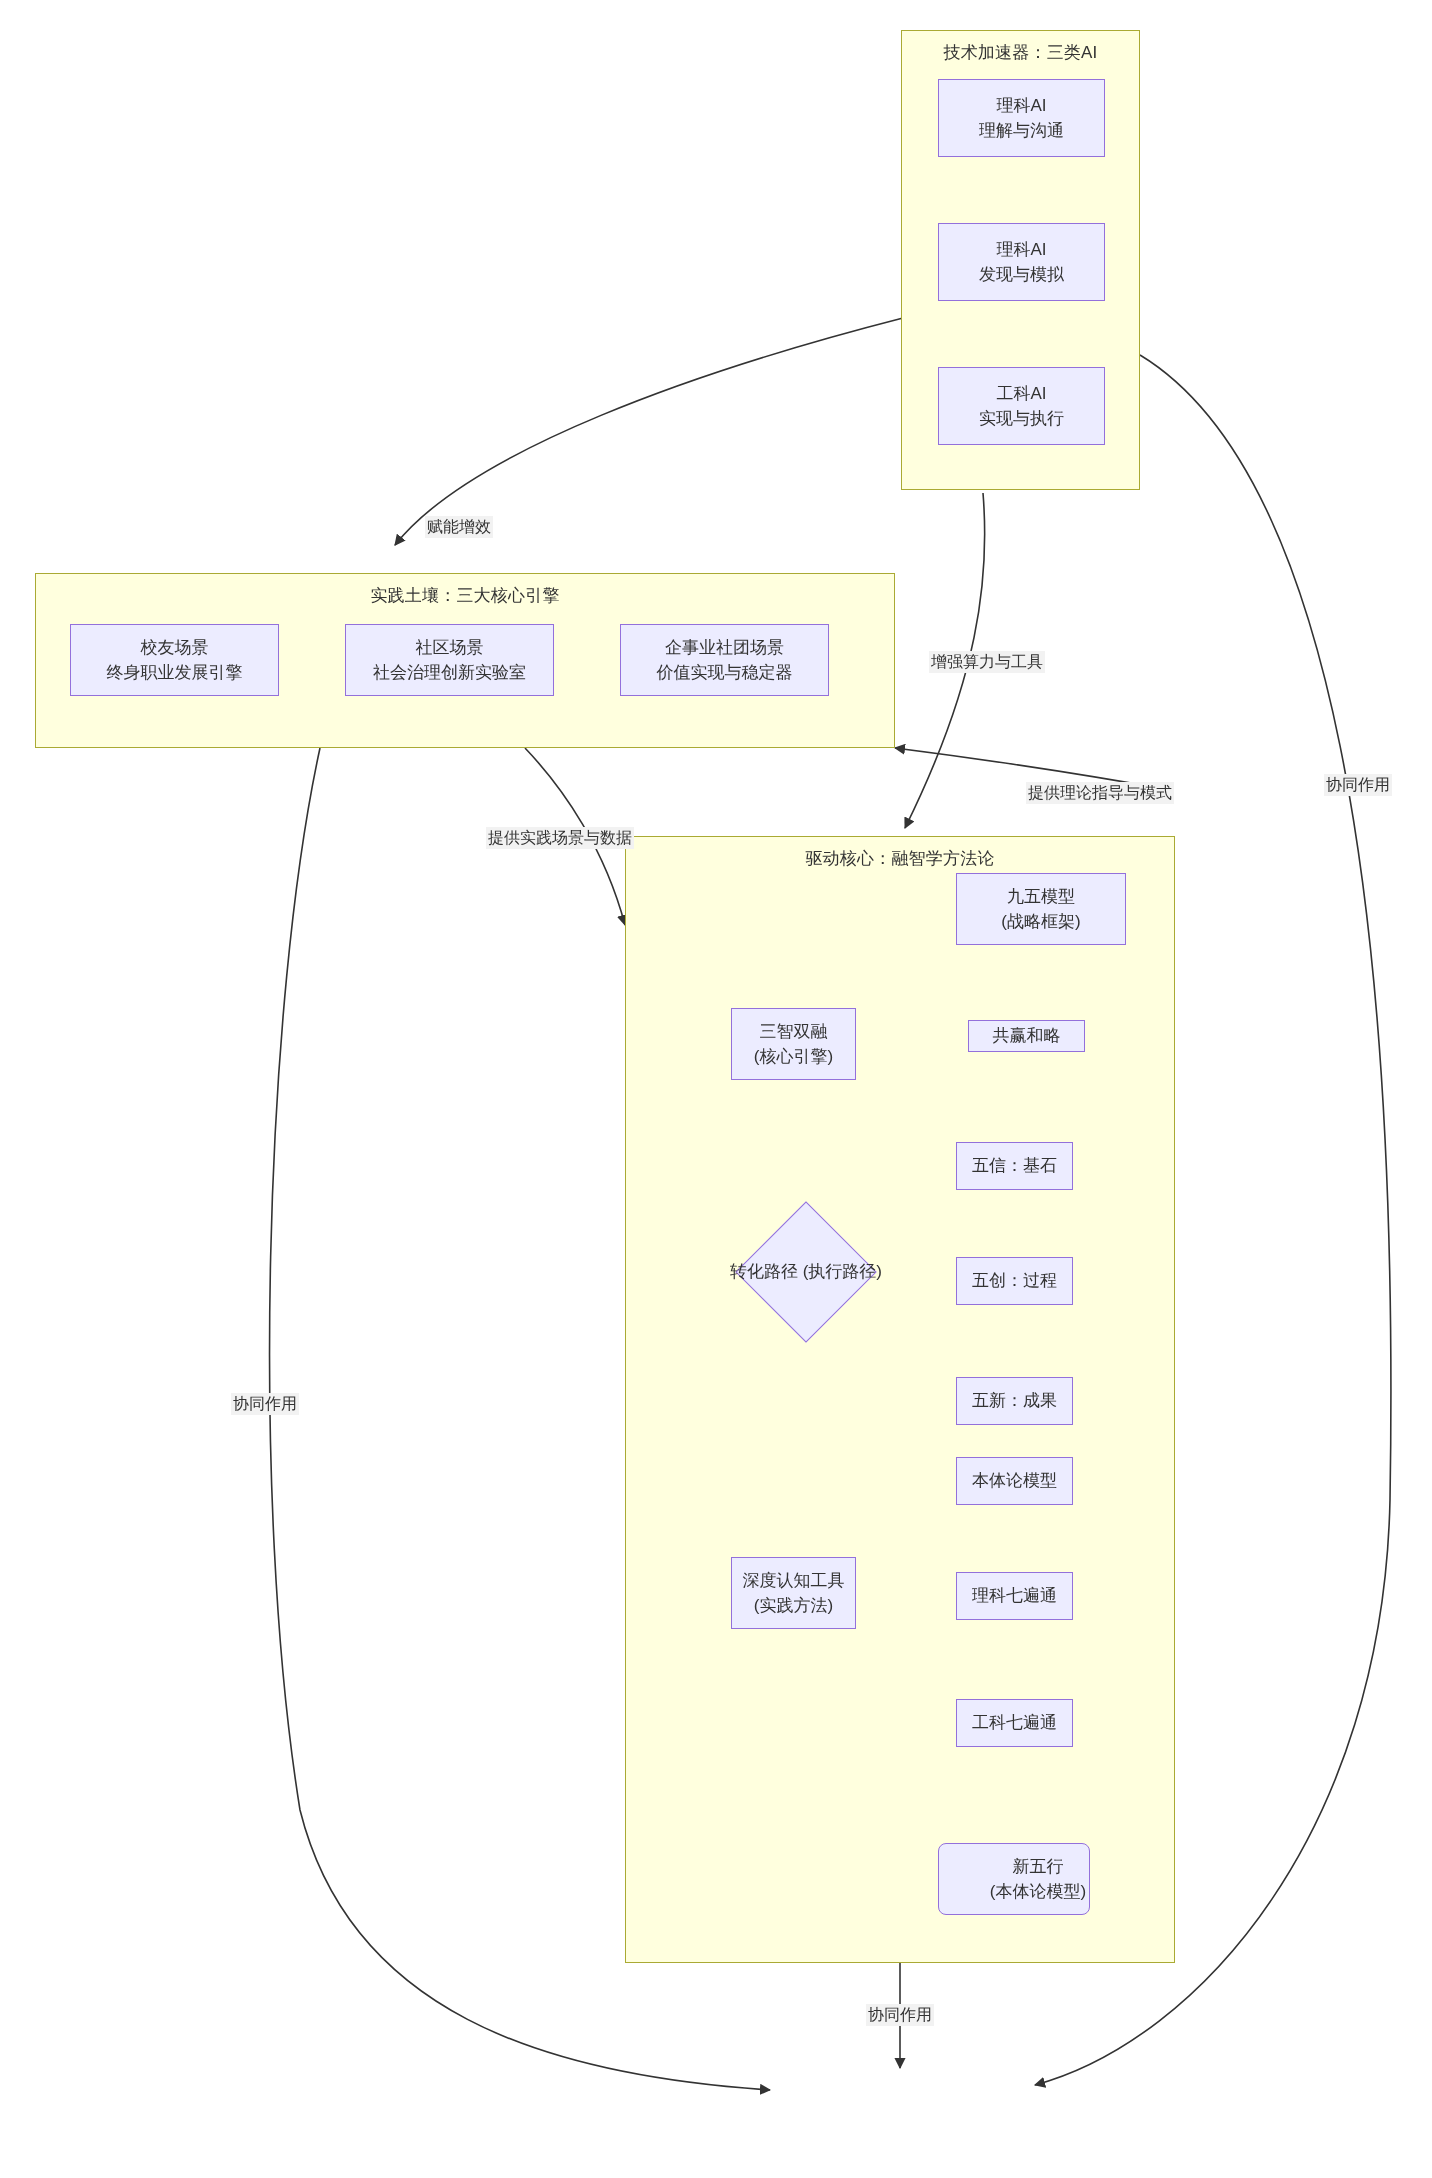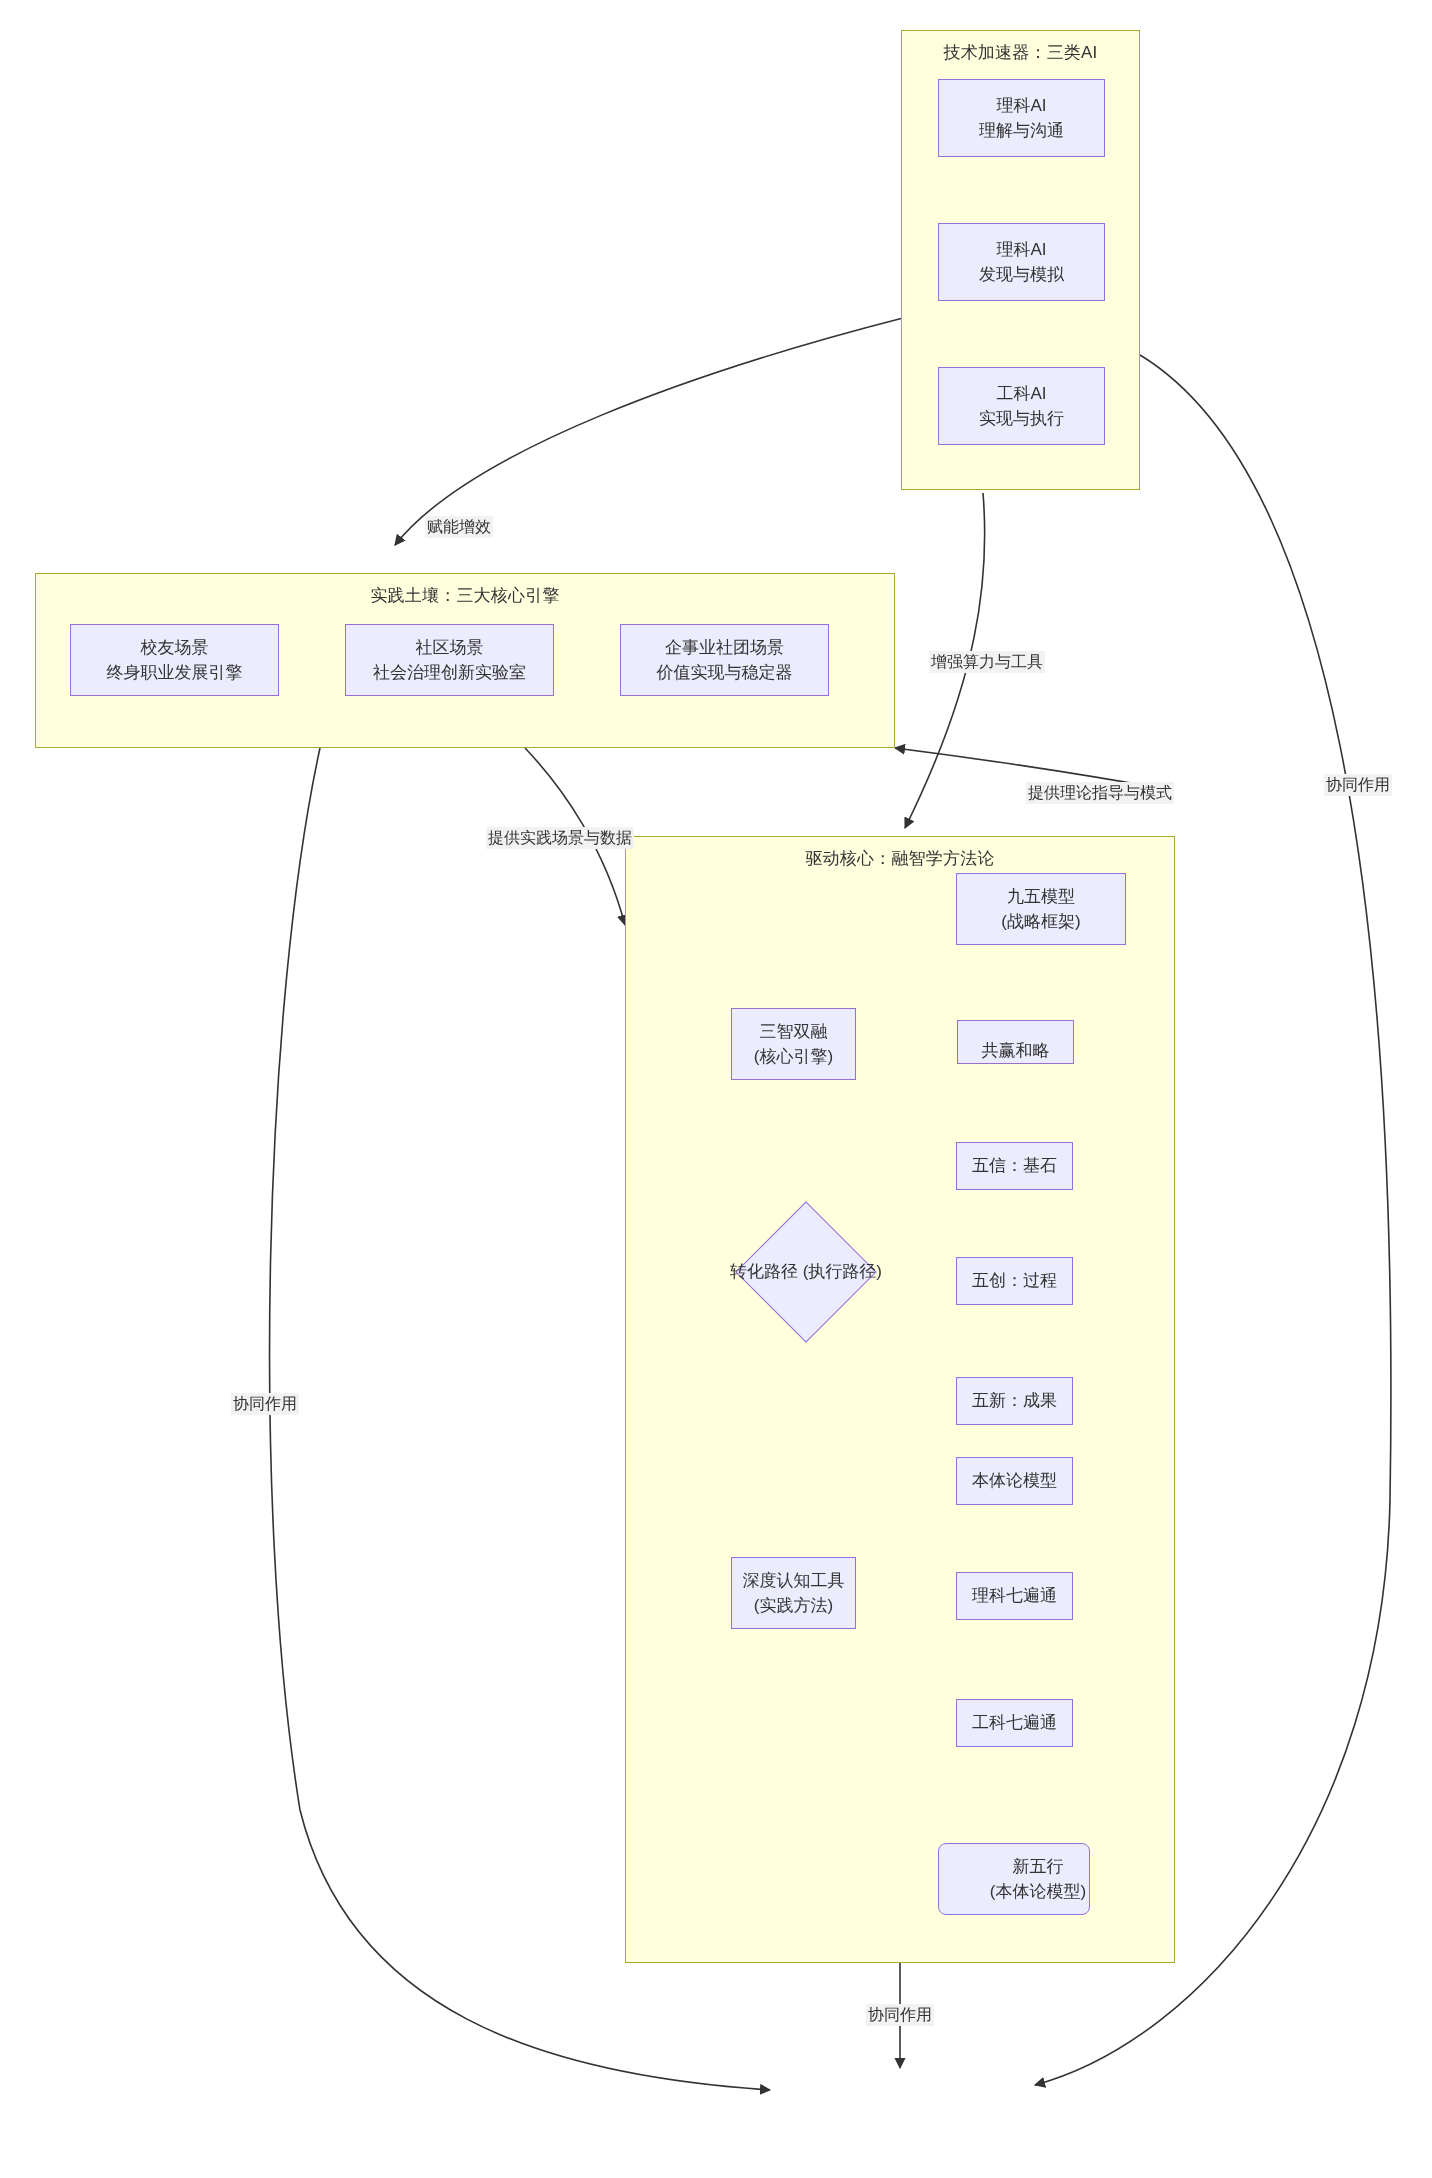--- a/index.html
+++ b/index.html
@@ -173,21 +173,21 @@
     <div class="node" style="left:330px; top:36px; width:170px; height:72px;">
       <span class="ln">九五模型</span>
       <span class="ln">(战略框架)</span>
     </div>
 
     <div class="node" style="left:105px; top:171px; width:125px; height:72px;">
       <span class="ln">三智双融</span>
       <span class="ln">(核心引擎)</span>
     </div>
 
-    <div class="node" style="left:331px; top:183px; width:117px; height:44px;justify-content:flex-end;">
+    <div class="node" style="left:342px; top:183px; width:117px; height:32px;">
       <span class="ln">共赢和略</span>
     </div>
 
     <div class="diamond-wrap" style="left:100px; top:355px; width:160px; height:160px;">
       <div class="diamond-shape"></div>
       <div class="diamond-label">
         <span class="ln">转化路径</span>
         <span class="ln">(执行路径)</span>
       </div>
     </div>

